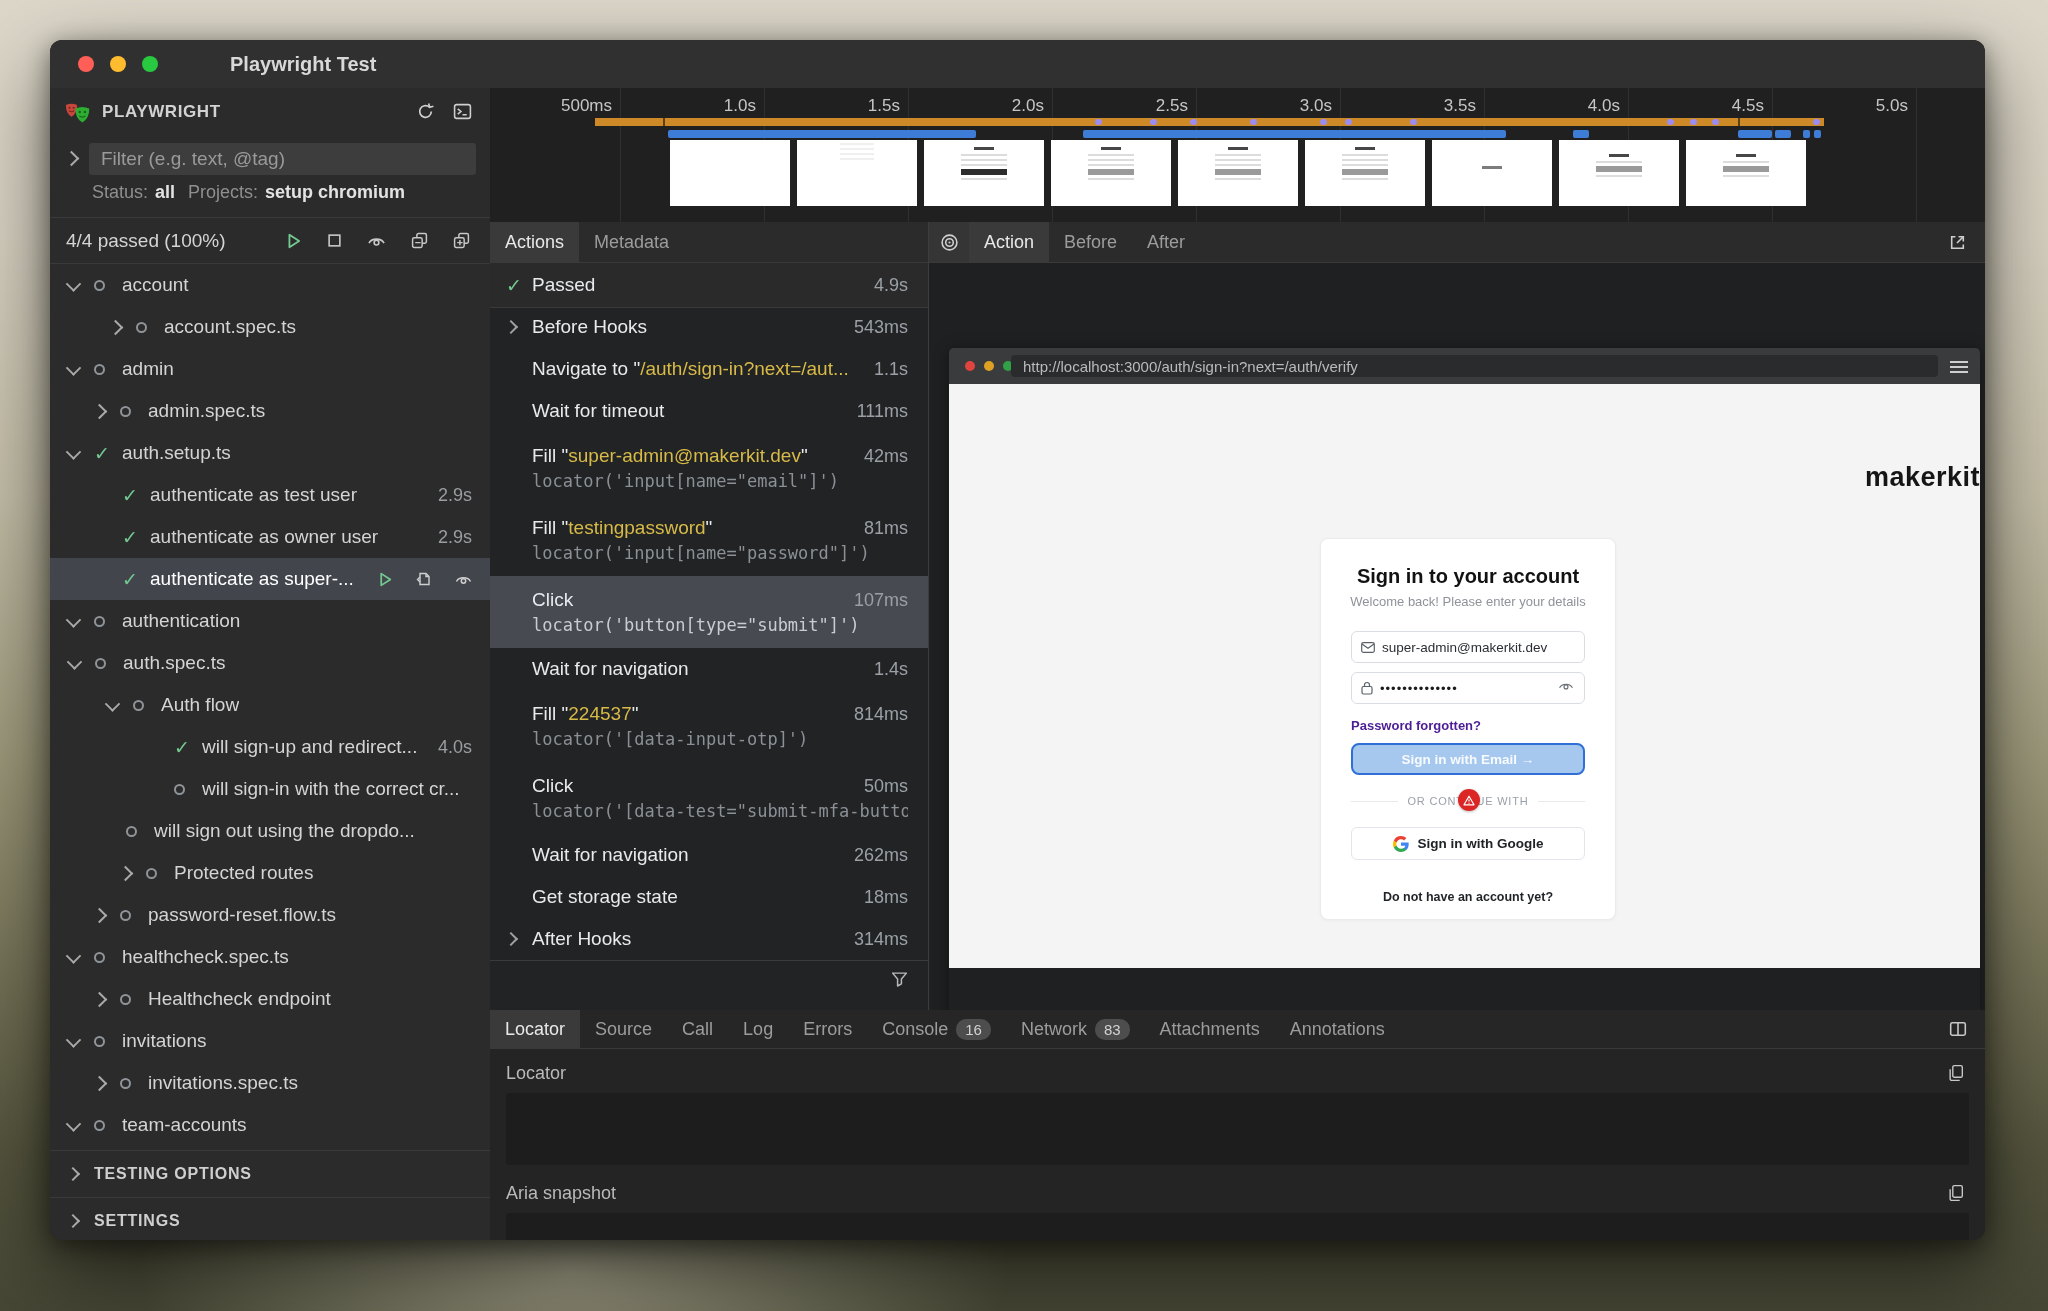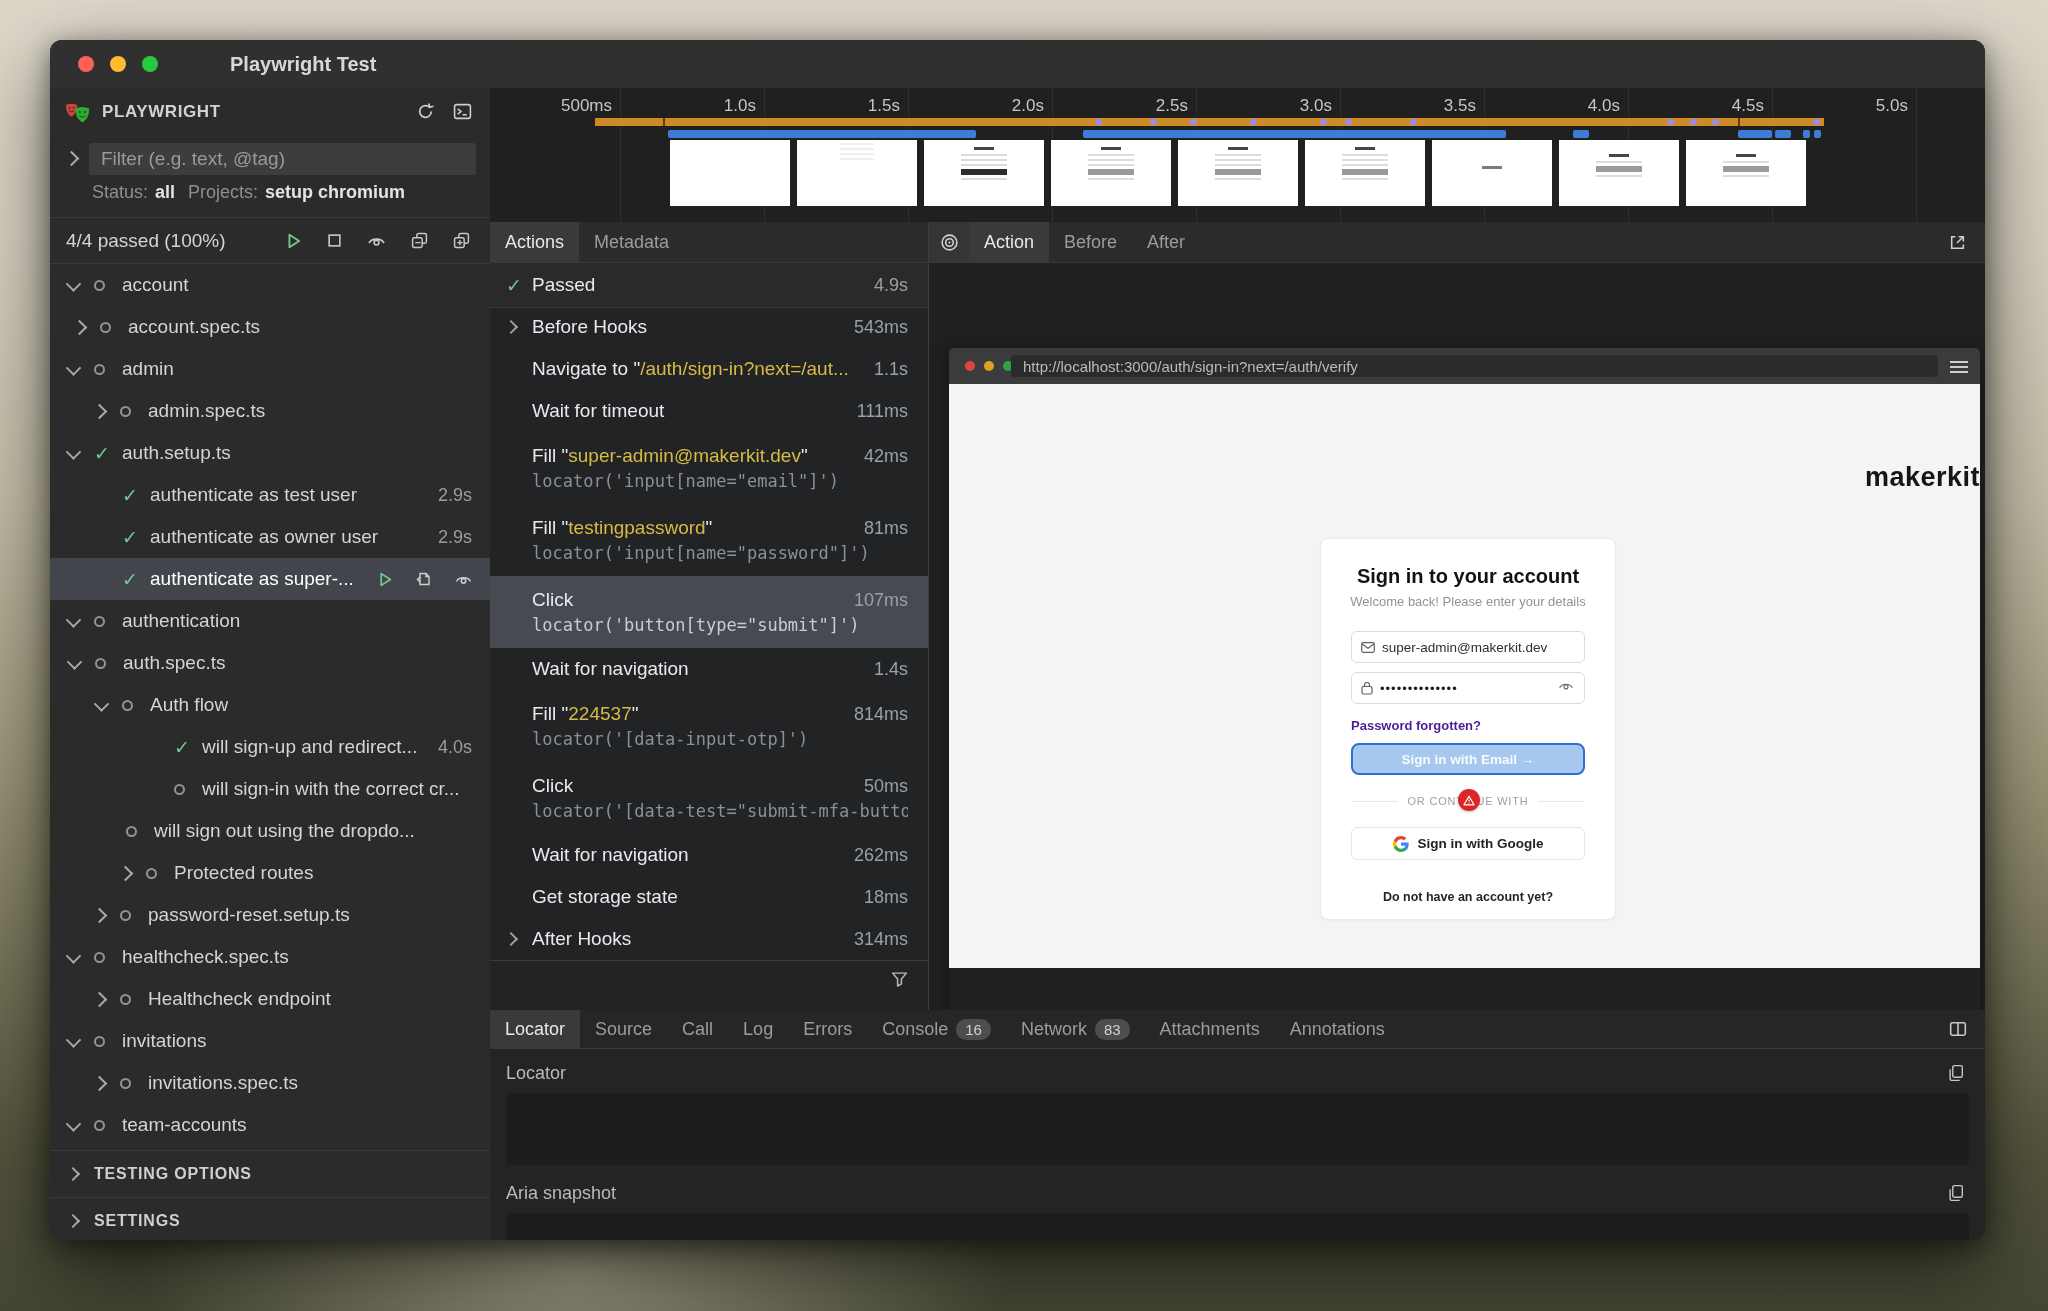--- a/index.html
+++ b/index.html
@@ -233,21 +233,21 @@
         <div class="t-row" style="padding-left: 18px;">
     <span class="t-chev">
             <span class="chev down"></span>
           </span>
     <span class="t-icon">
             <span class="ic-circle"></span>
           </span>
     <span class="t-label">account</span>
 
   </div>
-        <div class="t-row" style="padding-left: 24px;">
+        <div class="t-row" style="padding-left: 24px; margin-left: 36px;">
     <span class="t-chev">
             <span class="chev right"></span>
           </span>
     <span class="t-icon">
             <span class="ic-circle"></span>
           </span>
     <span class="t-label">account.spec.ts</span>
 
   </div>
         <div class="t-row" style="padding-left: 18px;">
@@ -339,21 +339,21 @@
         <div class="t-row" style="padding-left: 19px;">
     <span class="t-chev">
             <span class="chev down"></span>
           </span>
     <span class="t-icon">
             <span class="ic-circle"></span>
           </span>
     <span class="t-label">auth.spec.ts</span>
 
   </div>
-        <div class="t-row" style="padding-left: 46px;">
+        <div class="t-row" style="padding-left: 28px; margin-left: 29px;">
     <span class="t-chev">
             <span class="chev down"></span>
           </span>
     <span class="t-icon">
             <span class="ic-circle"></span>
           </span>
     <span class="t-label">Auth flow</span>
 
   </div>
         <div class="t-row" style="padding-left: 124px;">
@@ -391,21 +391,21 @@
     <span class="t-label">Protected routes</span>
 
   </div>
         <div class="t-row" style="padding-left: 44px;">
     <span class="t-chev">
             <span class="chev right"></span>
           </span>
     <span class="t-icon">
             <span class="ic-circle"></span>
           </span>
-    <span class="t-label">password-reset.setup.ts</span>
+    <span class="t-label">password-reset.flow.ts</span>
 
   </div>
         <div class="t-row" style="padding-left: 18px;">
     <span class="t-chev">
             <span class="chev down"></span>
           </span>
     <span class="t-icon">
             <span class="ic-circle"></span>
           </span>
     <span class="t-label">healthcheck.spec.ts</span>

